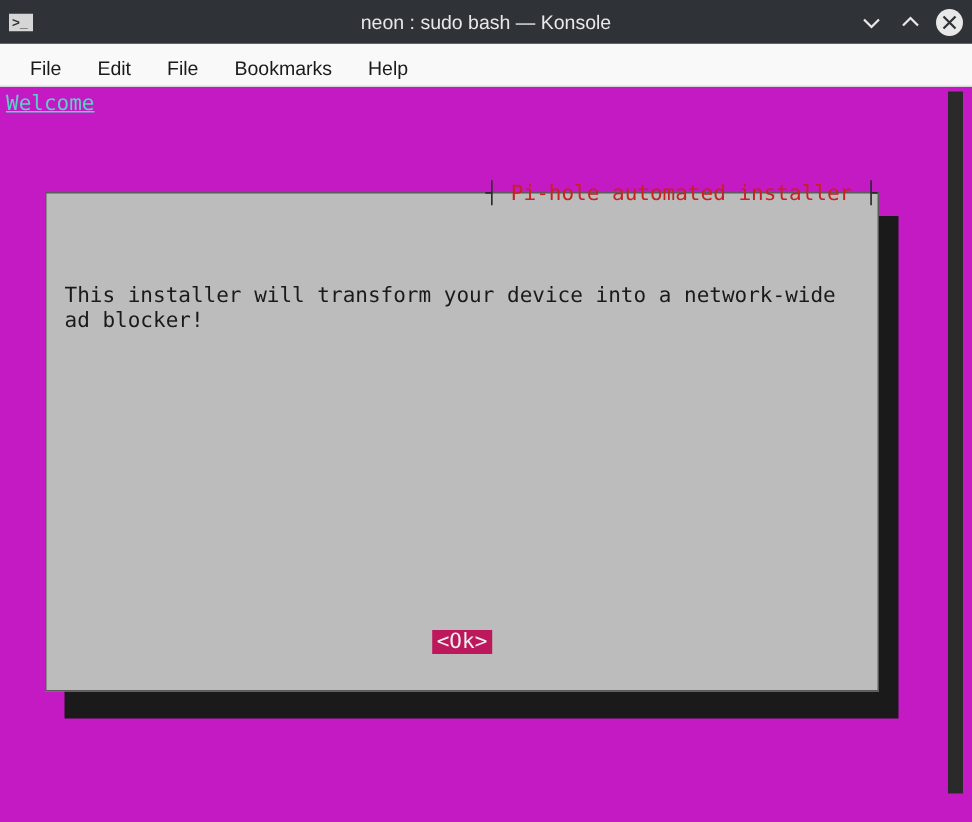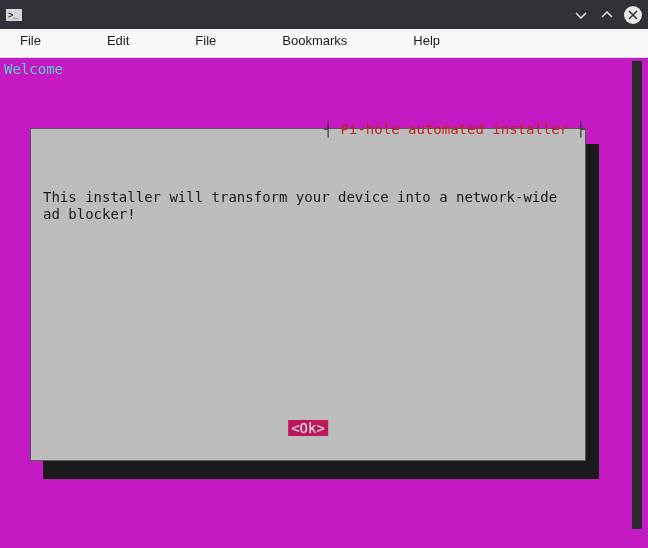--- a/index.html
+++ b/index.html
@@ -56,43 +56,43 @@
       border-radius: 50%;
       background: #e8e8e8;
       color: #2f3237;
       font-size: 12px;
       line-height: 1;
     }
     .menubar {
       background: #f9f9f9;
       height: 29px;
       display: flex;
-      align-items: flex-start;
+      align-items: flex-end;
       padding: 0 8px;
       border-bottom: 1px solid #d9d9d9;
-      gap: 42px;
     }
     .menu-item {
       padding: 4px 12px;
       color: #1a1a1a;
       font-size: 13px;
       cursor: pointer;
     }
     .terminal {
       position: relative;
       width: 648px;
       height: 490px;
       background: #c41ac4;
       font-family: "DejaVu Sans Mono","Liberation Mono",monospace;
       font-size: 14px;
     }
     .welcome {
       position: absolute;
       top: 3px; left: 4px;
       color: #5ad1c7;
+      text-decoration: underline;
     }
     .scrollbar {
       position: absolute;
       top: 3px; right: 6px;
       width: 10px; height: 468px;
       background: #2a2a2a;
     }
     .dialog-shadow {
       position: absolute;
       top: 86px; left: 43px;
@@ -142,20 +142,21 @@
 </head>
 <body>
 
 <div class="titlebar">
   <span class="titlebar-icon">
     <svg width="16" height="12" viewBox="0 0 16 12">
         <rect x="0" y="0" width="16" height="12" fill="#d6d6d6"></rect>
         <text x="2" y="9" font-size="9" fill="#333">&gt;_</text>
       </svg>
   </span>
+  <div class="titlebar-title">neon : sudo bash — Konsole</div>
   <div class="titlebar-controls">
     <span class="tb-btn">
       <svg width="12" height="12" viewBox="0 0 12 12">
           <path d="M1 4 L6 9 L11 4" stroke="#e8e8e8" stroke-width="1.5" fill="none"></path>
         </svg>
     </span>
     <span class="tb-btn">
       <svg width="12" height="12" viewBox="0 0 12 12">
           <path d="M1 8 L6 3 L11 8" stroke="#e8e8e8" stroke-width="1.5" fill="none"></path>
         </svg>

